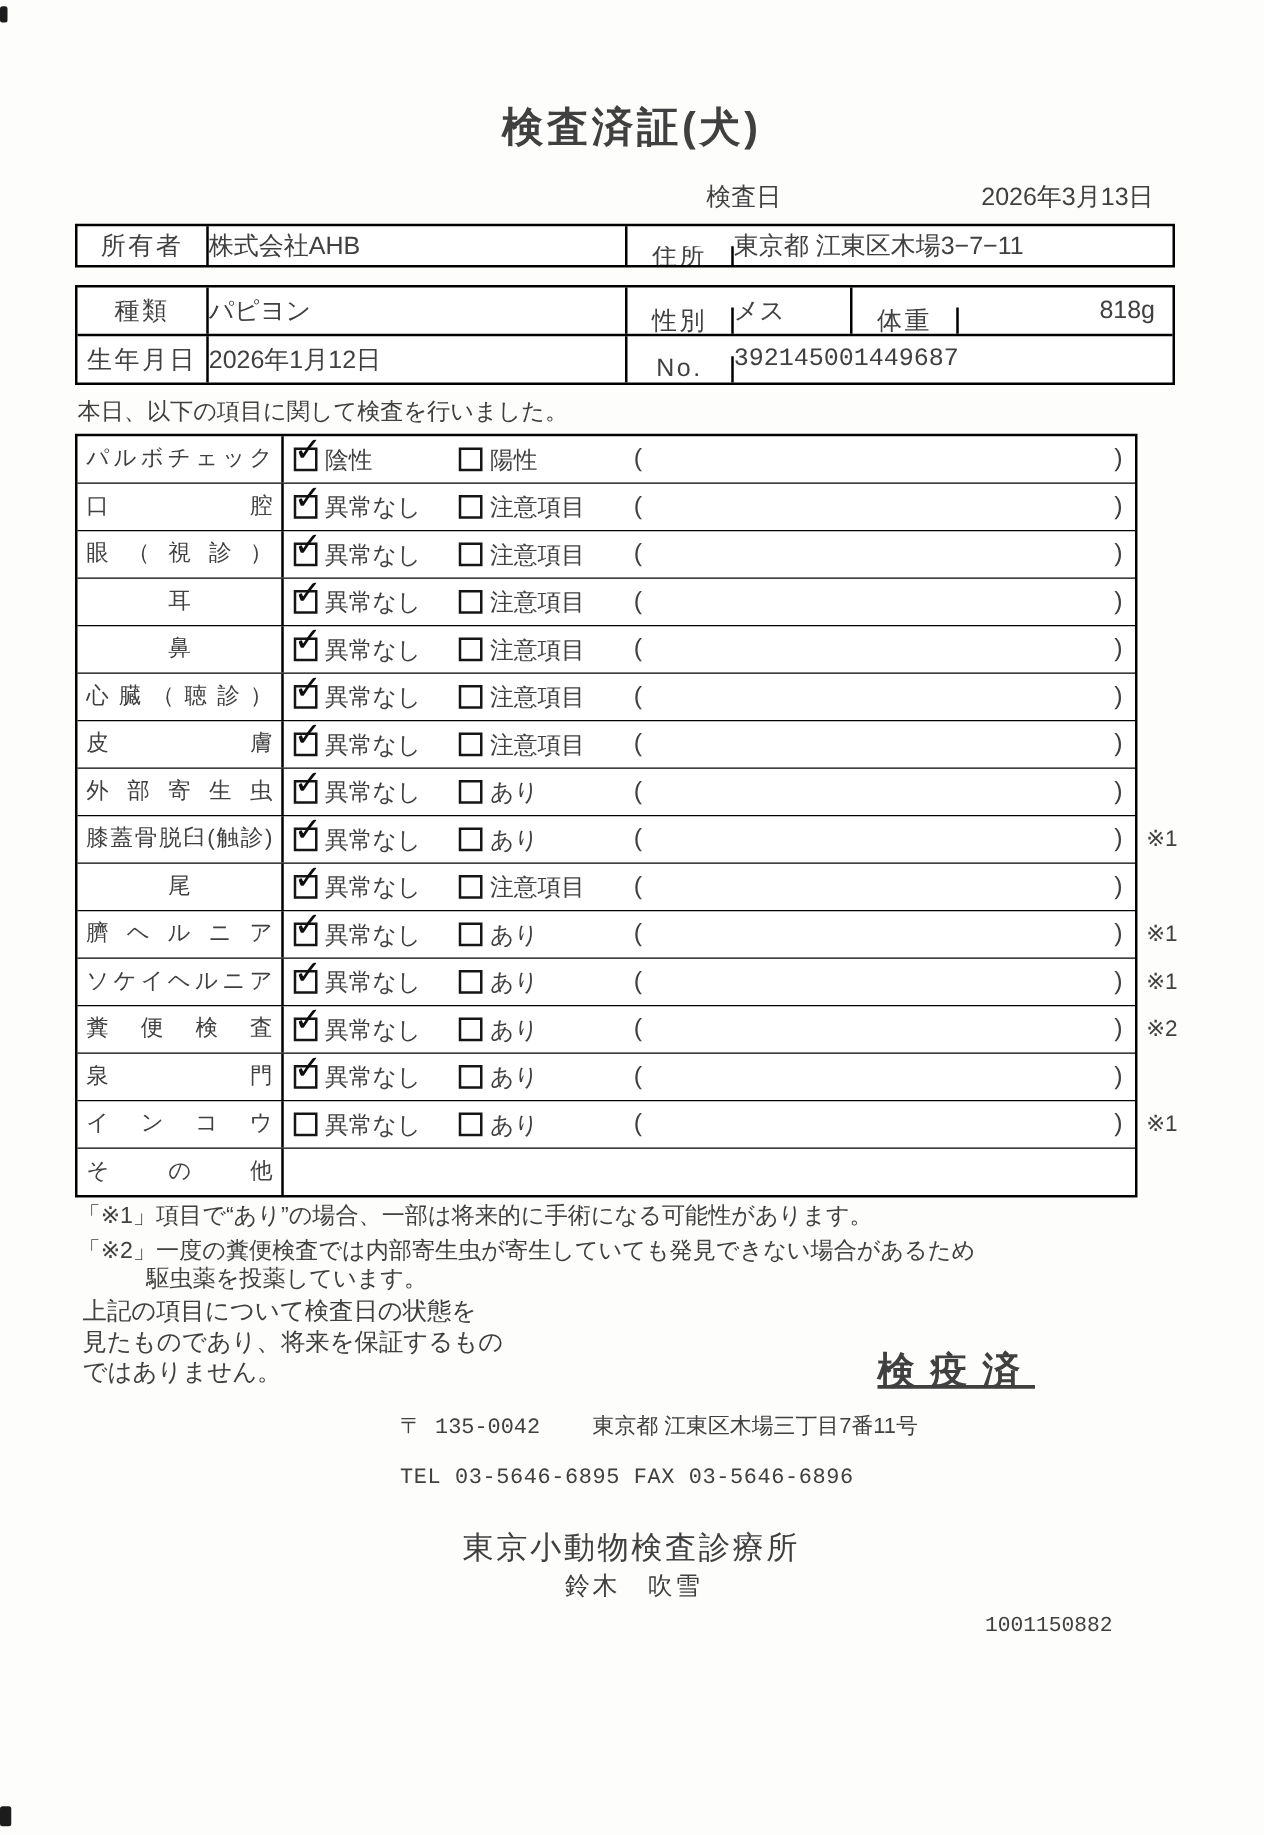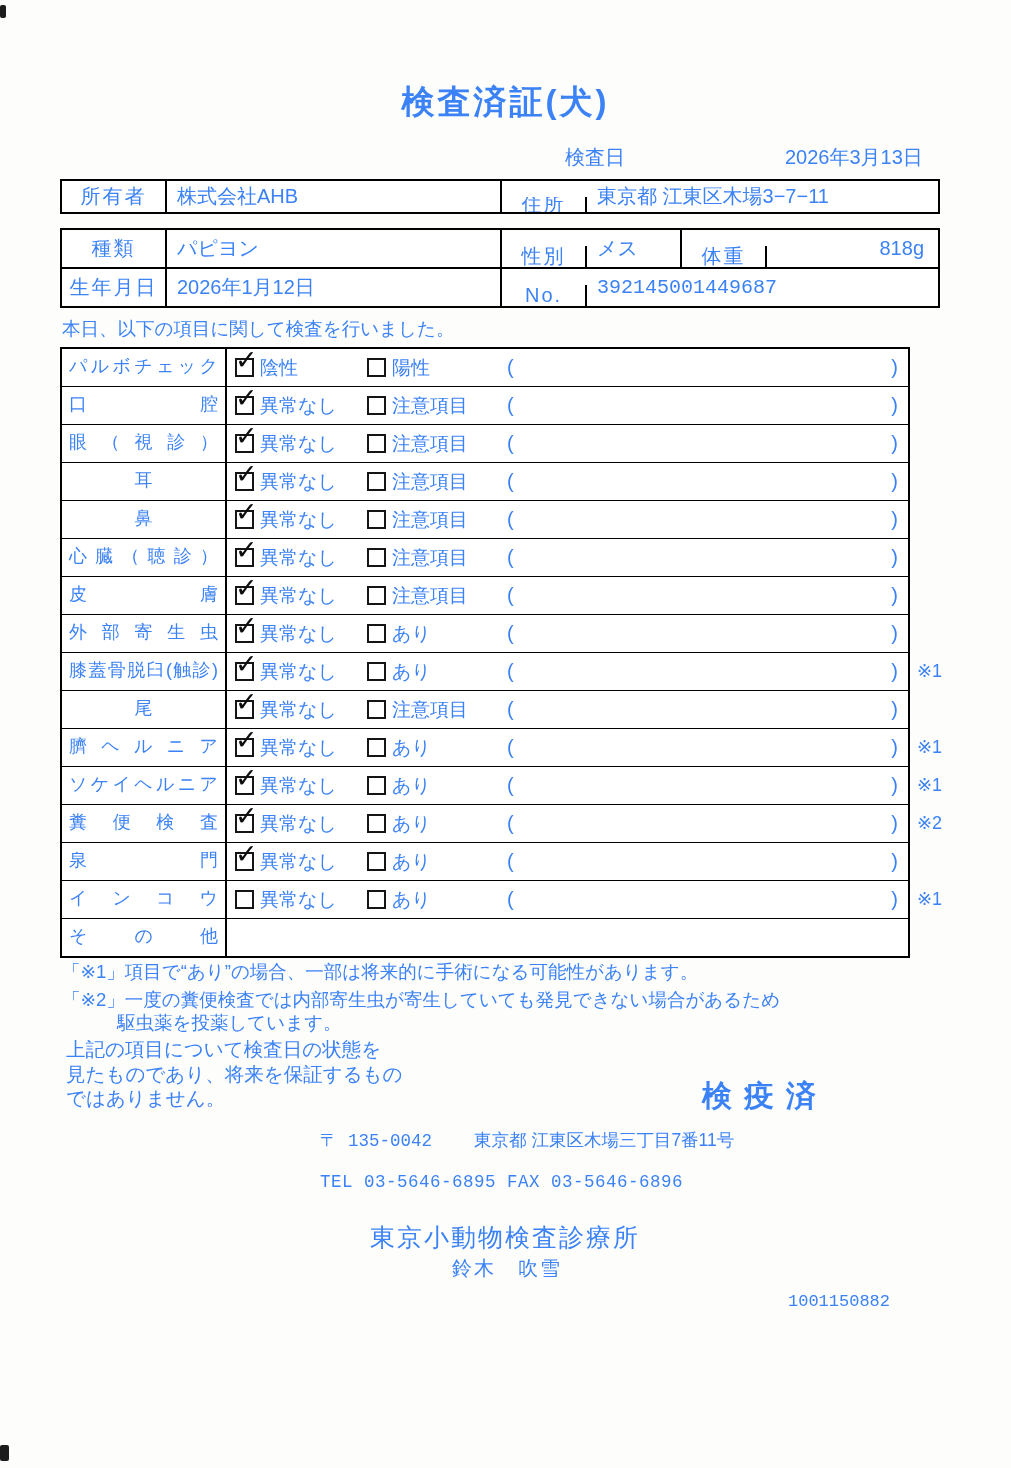--- a/index.html
+++ b/index.html
@@ -1,38 +1,38 @@
 <!DOCTYPE html>
 <html><head>
 <meta charset="utf-8">
 <style>
   html,body { margin:0; padding:0; background:#ffffff; }
   .page {
     position:relative; width:1011px; height:1468px; margin:0 auto;
-    background:#fdfdfc; color:#3b82f6;
+    background:#fdfdfc; color:#404040;
     font-family:"Liberation Sans","DejaVu Sans",sans-serif;
     overflow:hidden;
   }
   .abs { position:absolute; }
 
   
   .doc-title { top:80px; left:0; width:100%; text-align:center;
     font-size:33px; font-weight:600; letter-spacing:3px; }
   .insp-label { top:144px; left:565px; font-size:20px; }
   .insp-date  { top:144px; left:785px; font-size:20px; }
 
   
   .tbl { border:2px solid #000; box-sizing:border-box; background:#fff; }
   .trow { display:flex; align-items:stretch; }
   .trow.bline { border-bottom:2px solid #000; }
   .cell { box-sizing:border-box; border-right:2px solid #000;
     display:flex; align-items:center; font-size:20px; overflow:hidden; }
   .cell.last { border-right:none; }
   .cell.lbl { justify-content:center; letter-spacing:2px; }
-  .cell.val { justify-content:flex-start; padding-left:10px; }
+  .cell.val { justify-content:flex-start; }
   .w105 { width:105px; } .w335 { width:335px; } .w85 { width:85px;margin-top:16px; }
   .w95 { width:95px; } .flex1 { flex:1; }
   .owner-tbl { top:179px; left:60px; width:880px; }
   .owner-tbl .trow { height:31px; }
   .pet-tbl { top:228px; left:60px; width:880px; }
   .pet-tbl .trow { height:37px; }
   .weight-val { justify-content:flex-end; padding-right:14px; }
   .mono { font-family:"Liberation Mono","DejaVu Sans Mono",monospace; }
 
   .intro-line { top:316px; left:62px; font-size:18.5px; }
@@ -58,21 +58,21 @@
     border:2px solid #151515; position:relative; background:#fff; }
   .cb[data-checked="true"]::after {
     content:"\2713"; position:absolute; left:-2px; top:-13px;
     font-size:27px; line-height:1; font-weight:700; color:#0d0d0d; }
 
   
   .fn1 { top:959px;  left:62px;  font-size:18.5px; }
   .fn2 { top:987px;  left:62px;  font-size:18.5px; }
   .fn3 { top:1010px; left:117px; font-size:18.5px; }
   .disclaimer { top:1037px; left:66px; font-size:19.5px; line-height:24.5px; font-weight:500; }
-  .stamp { top:1076px; left:702px; font-size:30px; letter-spacing:12px; font-weight:700; }
+  .stamp { top:1076px; left:702px; font-size:30px; letter-spacing:12px; font-weight:700;text-decoration:underline; }
 
   
   .postal-row { top:1128px; left:320px; display:flex; gap:42px; font-size:17.5px; }
   .tel-row { top:1172px; left:320px; font-size:17.5px; letter-spacing:0.5px; }
   .clinic-name { top:1221px; left:326px; font-size:25px; letter-spacing:2px;margin-left:44px; }
   .clinic-person { top:1255px; left:452px; font-size:20px; letter-spacing:2px; }
   .serial { top:1292px; left:788px; font-size:17px; }
 
   
   .artifact { background:#1c1c1c; border-radius:2px; }

